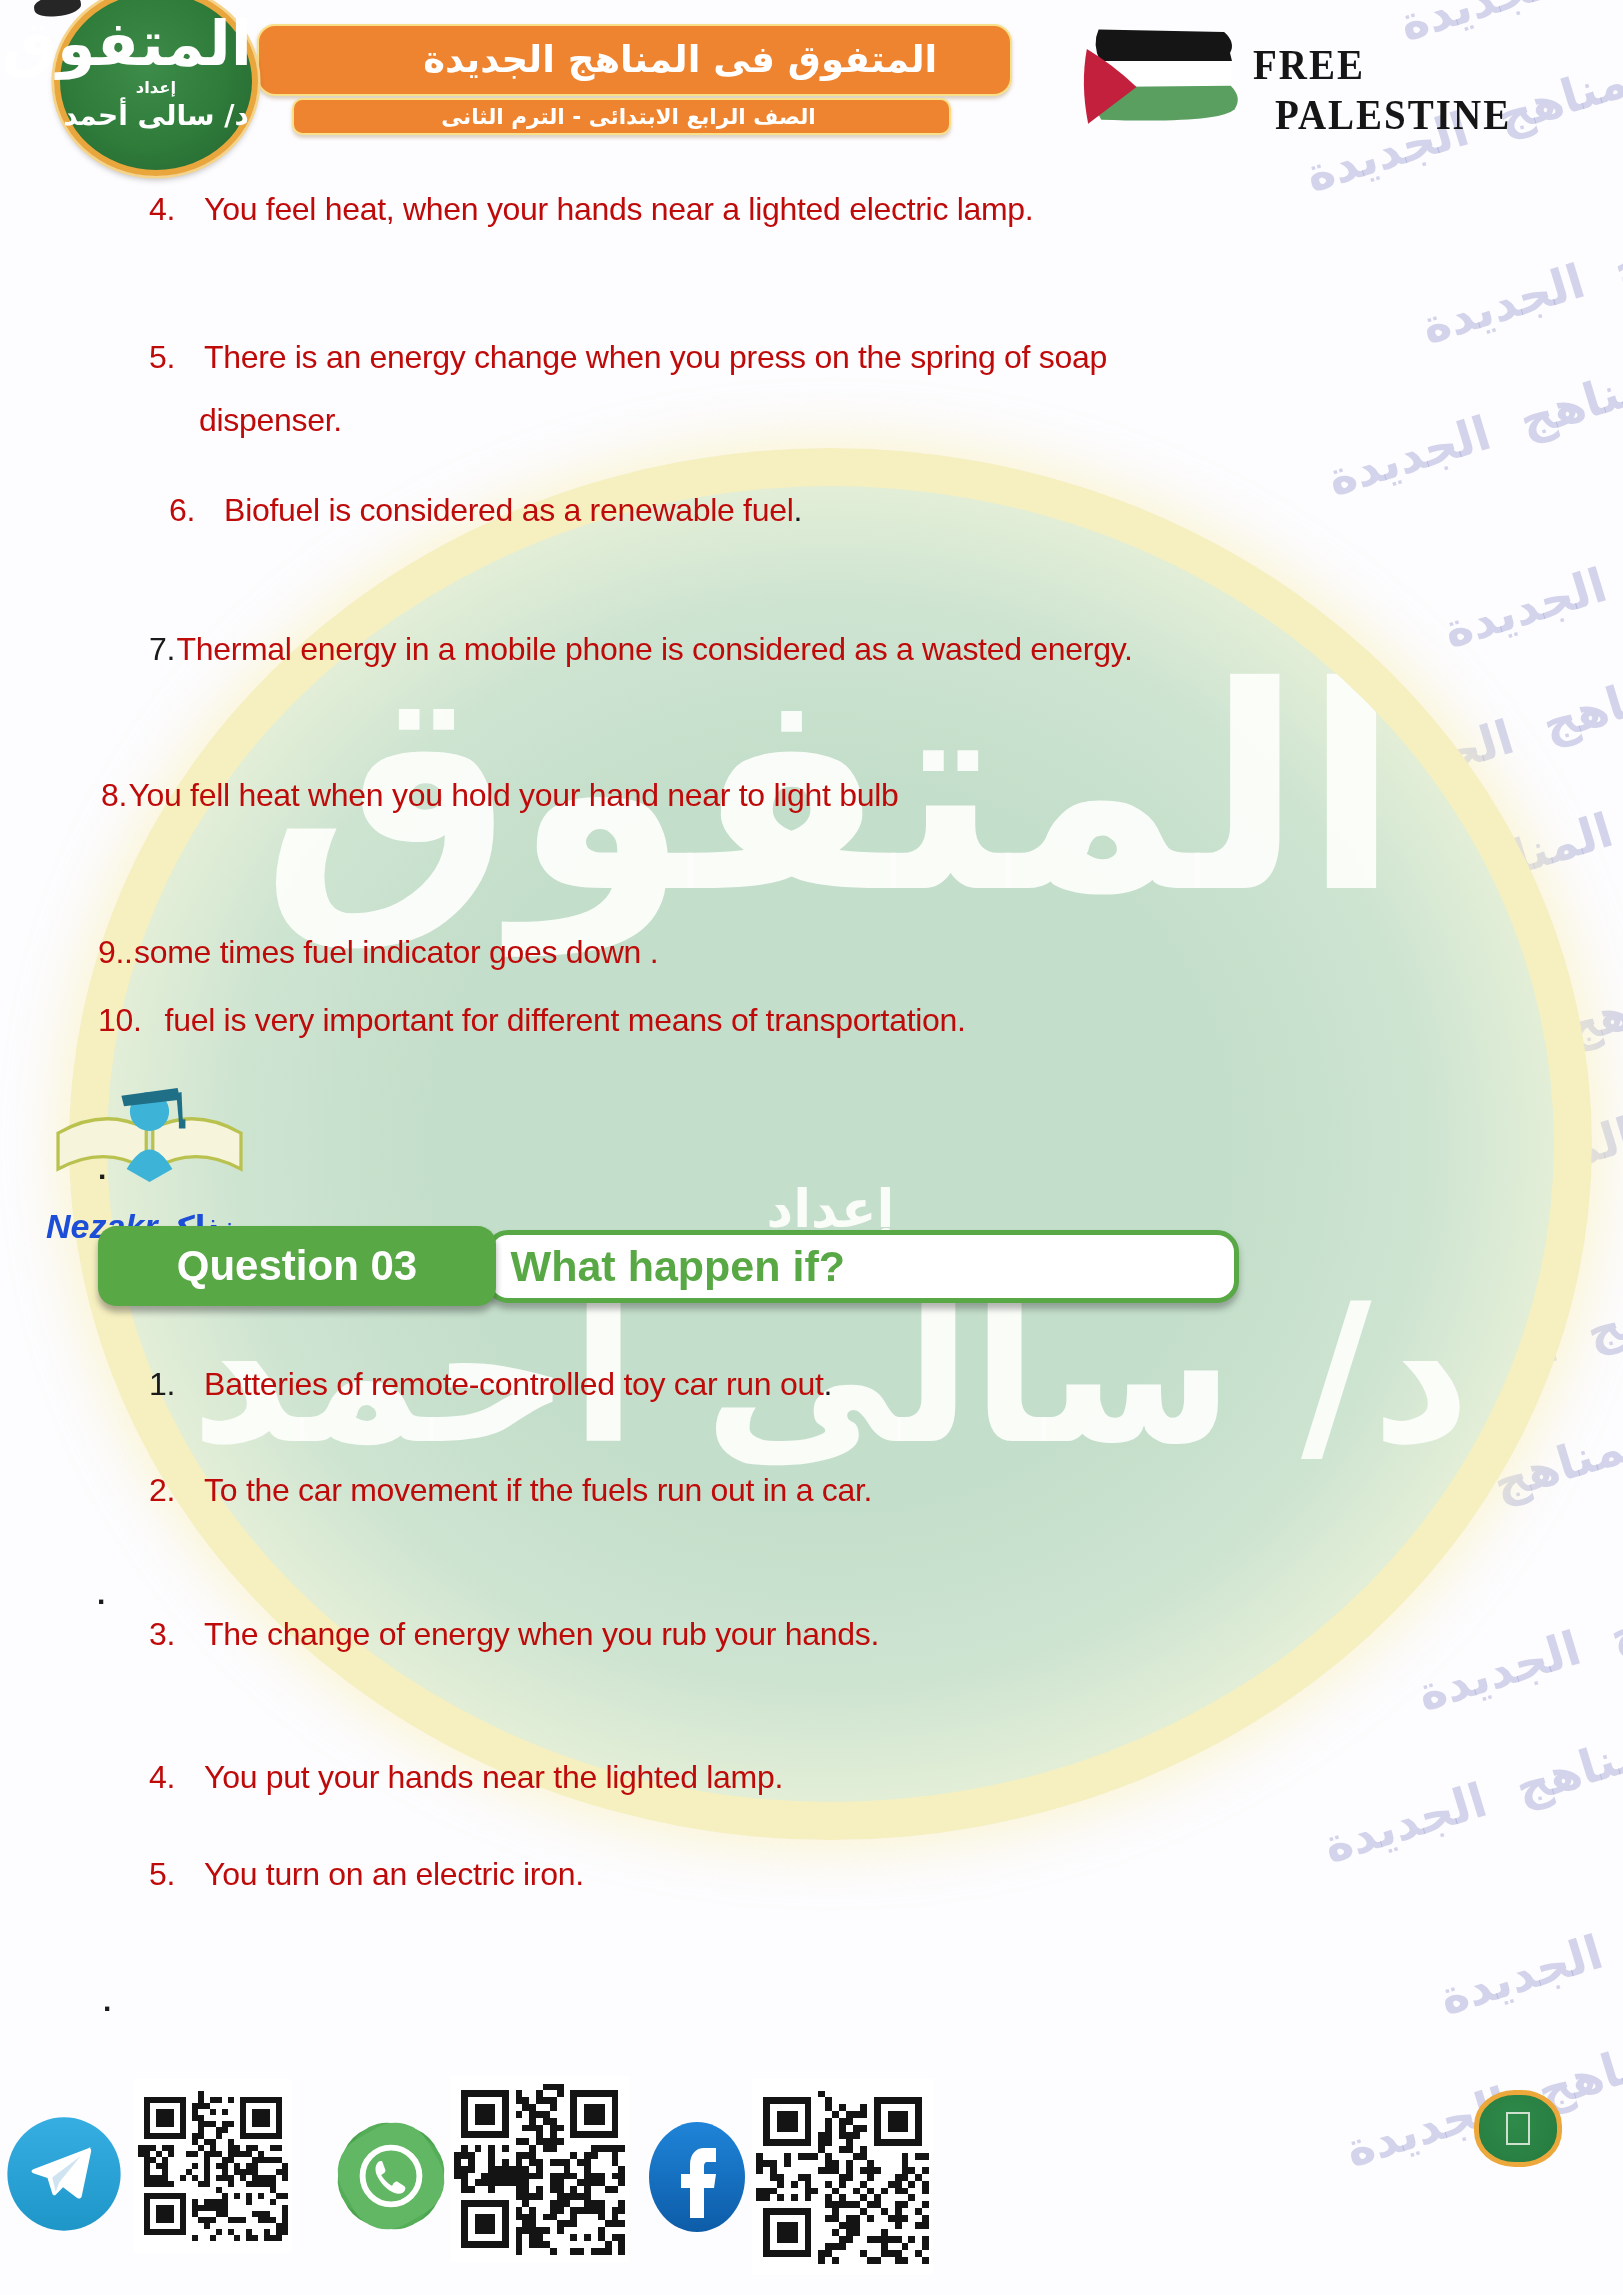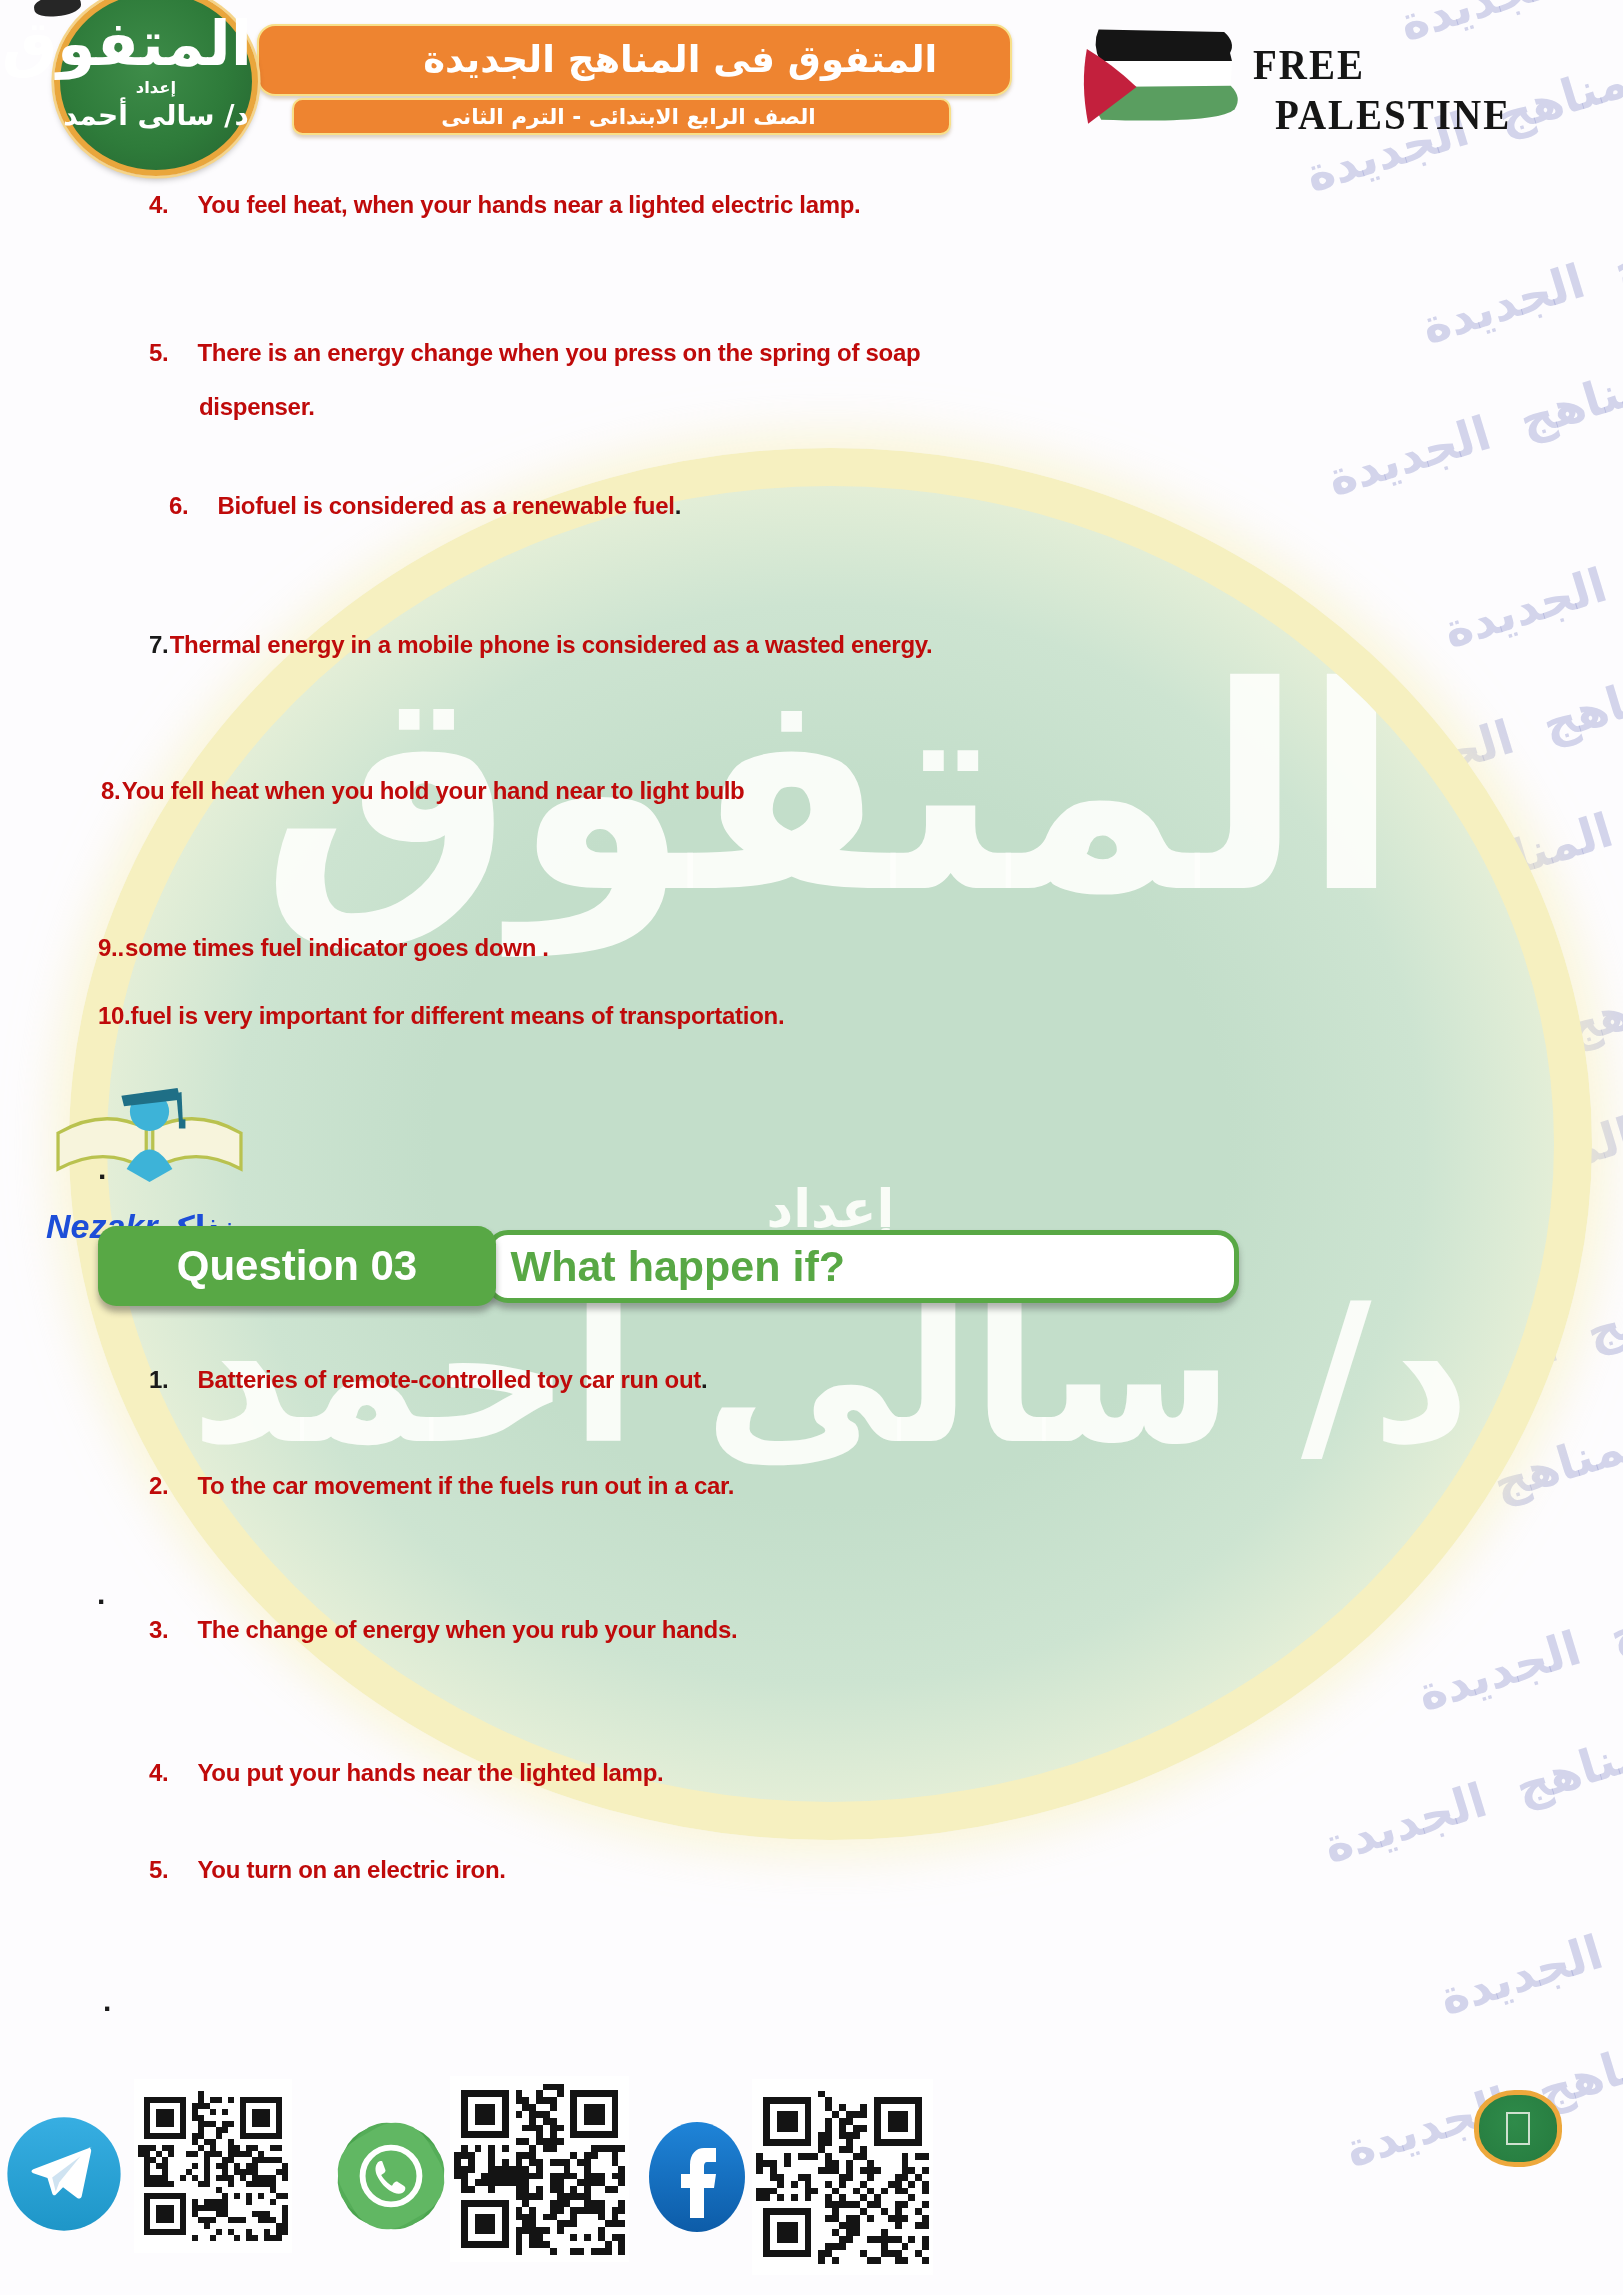--- a/index.html
+++ b/index.html
@@ -38,24 +38,24 @@
   #logo-prep{font-size:16.4px;margin-top:3.9px;}
   #logo-author{font-size:28px;margin-top:1.3px;}
   #corner-smudge{position:absolute;left:34px;top:-3.9px;width:47px;height:19.6px;background:#262626;
                  border-radius:45%;transform:rotate(-7deg);z-index:4;}
   #flag{position:absolute;left:1079px;top:23.6px;width:187px;height:130px;z-index:2;}
   .fp{position:absolute;color:#161616;font-family:"Liberation Serif","DejaVu Serif",serif;
       font-weight:bold;letter-spacing:2px;z-index:2;transform:scaleY(1.08);}
   #free{left:1253px;top:42px;font-size:39px;}
   #palestine{left:1275px;top:92px;font-size:39px;}
   
-  .row{position:absolute;z-index:2;color:#bf0a0a;font-weight:bold;font-size:24px;
+  .row{position:absolute;z-index:2;color:#bf0a0a;font-weight:normal;font-size:32px;
        letter-spacing:-0.3px;white-space:nowrap;}
   .row .num{display:inline-block;}
-  .gap-lg{margin-right:29px;} .gap-sm{margin-right:0;} .gap-0{margin-right:1.3px;}
+  .gap-lg{margin-right:29px;} .gap-sm{margin-right:23px;} .gap-0{margin-right:1.3px;}
   .num-black{color:#1a1a1a;}
   .tail{color:#1a1a1a;}
   .line2{margin-top:26px;margin-left:50px;}
   .stray-dot{position:absolute;z-index:2;color:#1a1a1a;font-weight:bold;font-size:30px;}
   
   #nezakr{position:absolute;left:48px;top:1071px;width:203px;height:147px;z-index:2;}
   #nezakr-text{position:absolute;left:46px;top:1207px;z-index:2;font-style:italic;font-weight:bold;
                font-size:34px;color:#1d4ed8;white-space:nowrap;
                font-family:"Liberation Sans","DejaVu Sans",sans-serif;}
   #nezakr-text .ar{font-style:normal;font-family:"DejaVu Sans",sans-serif;font-size:31px;}

